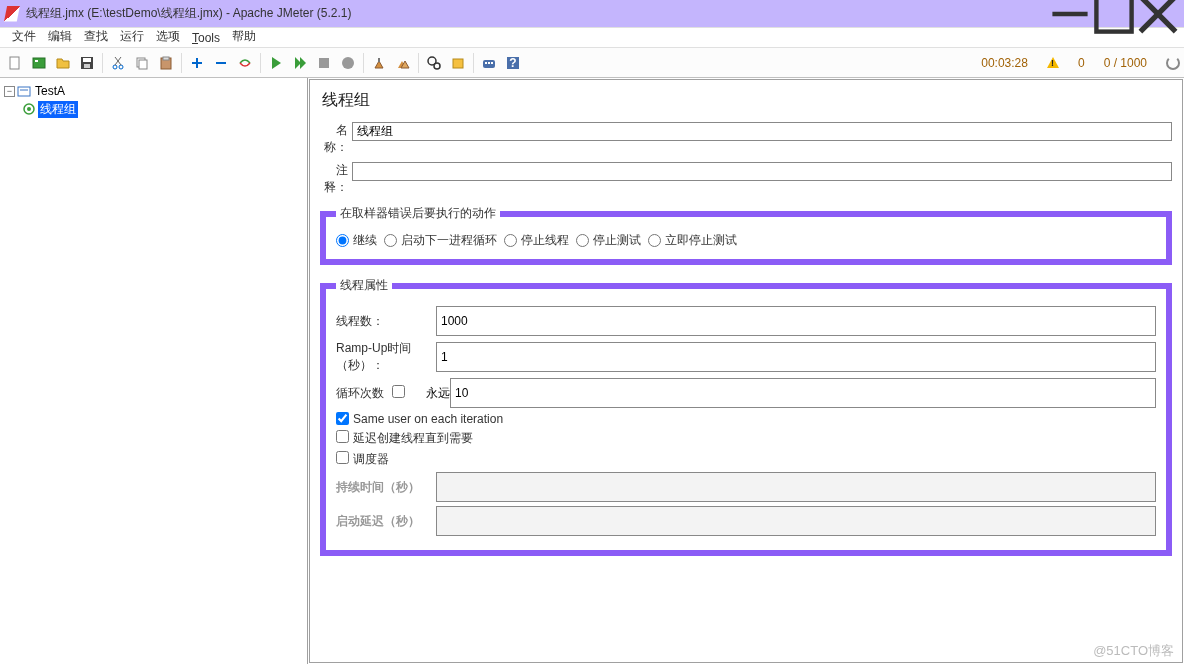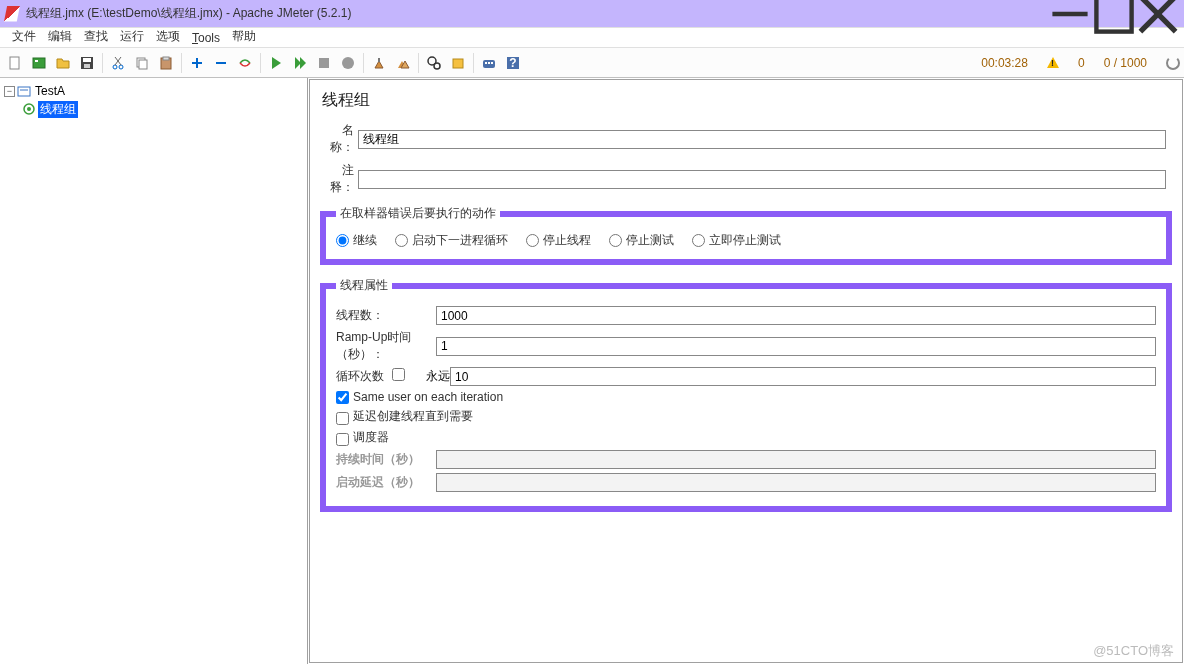--- a/index.html
+++ b/index.html
@@ -20,32 +20,32 @@
 .toolbar .right{margin-left:auto;display:flex;align-items:center;gap:19px;color:#a16207;}
 .content{display:flex;height:calc(666px - 28px - 20px - 30px - 2px);}
 .tree{width:308px;border-right:1px solid #a0a0a0;padding:4px;background:#fff;overflow:auto;}
 .tree .node{display:flex;align-items:center;height:18px;gap:2px;}
 .tree .toggle{width:11px;height:11px;border:1px solid #888;display:flex;align-items:center;justify-content:center;font-size:9px;line-height:1;color:#555;background:#fff;}
 .tree .lbl{padding:0 2px;}
 .tree .sel{background:#0a64ff;color:#fff;}
 .tree .ind1{padding-left:18px;}
 .main{flex:1;padding:8px 10px;display:flex;flex-direction:column;overflow:auto;border:1px solid #a0a0a0;margin:1px;}
 .main h2{font-size:16px;font-weight:normal;margin:2px 0 8px 2px;color:#222;}
-.row{display:flex;align-items:center;margin:3px 6px;}
+.row{display:flex;align-items:flex-start;margin:3px 0;}
 .row label.l{width:32px;text-align:right;padding-right:4px;color:#333;}
 .row input[type=text]{flex:1;border:1px solid #888;height:19px;padding:0 4px;font-size:12px;}
 fieldset{border:6px solid #8b5cf6;margin:6px 0;padding:8px 10px 10px;}
 fieldset legend{padding:0 4px;color:#333;}
-.radios{display:flex;align-items:flex-end;gap:18px;margin-top:2px;}
+.radios{display:flex;align-items:flex-end;gap:7px;margin-top:2px;}
 .radios label{display:flex;align-items:center;gap:4px;color:#333;}
 .prop-row{display:flex;align-items:center;margin:4px 0;}
 .prop-row .pl{width:100px;color:#333;}
-.prop-row input[type=text]{flex:1;border:1px solid #888;height:19px;padding:0 4px;font-size:12px;}
+.prop-row input[type=text]{flex:1;border:1px solid #888;height:30px;padding:0 4px;font-size:12px;}
 .prop-row .chk{display:flex;align-items:flex-start;gap:21px;margin-right:0;}
-.check-row{display:flex;align-items:flex-end;gap:4px;margin:4px 0;color:#333;}
+.check-row{display:flex;align-items:flex-start;gap:4px;margin:4px 0;color:#333;}
 .disabled input[type=text]{background:#f3f3f3;color:#999;}
 .disabled .pl{color:#999;font-weight:bold;}
 .watermark{position:fixed;bottom:6px;right:10px;color:#bbb;font-size:13px;pointer-events:none;}
 input[type=radio],input[type=checkbox]{margin:0;width:13px;height:13px;}
 .tri{display:inline-block;width:0;height:0;border-left:6px solid transparent;border-right:6px solid transparent;border-bottom:11px solid #f5b800;position:relative;}
 .tri::after{content:"!";position:absolute;left:-2px;top:1px;font-size:9px;color:#222;font-weight:bold;}
 .refresh-circle{width:14px;height:14px;border:2px solid #888;border-radius:50%;border-top-color:transparent;display:inline-block;}
 </style>
 </head>
 <body>

